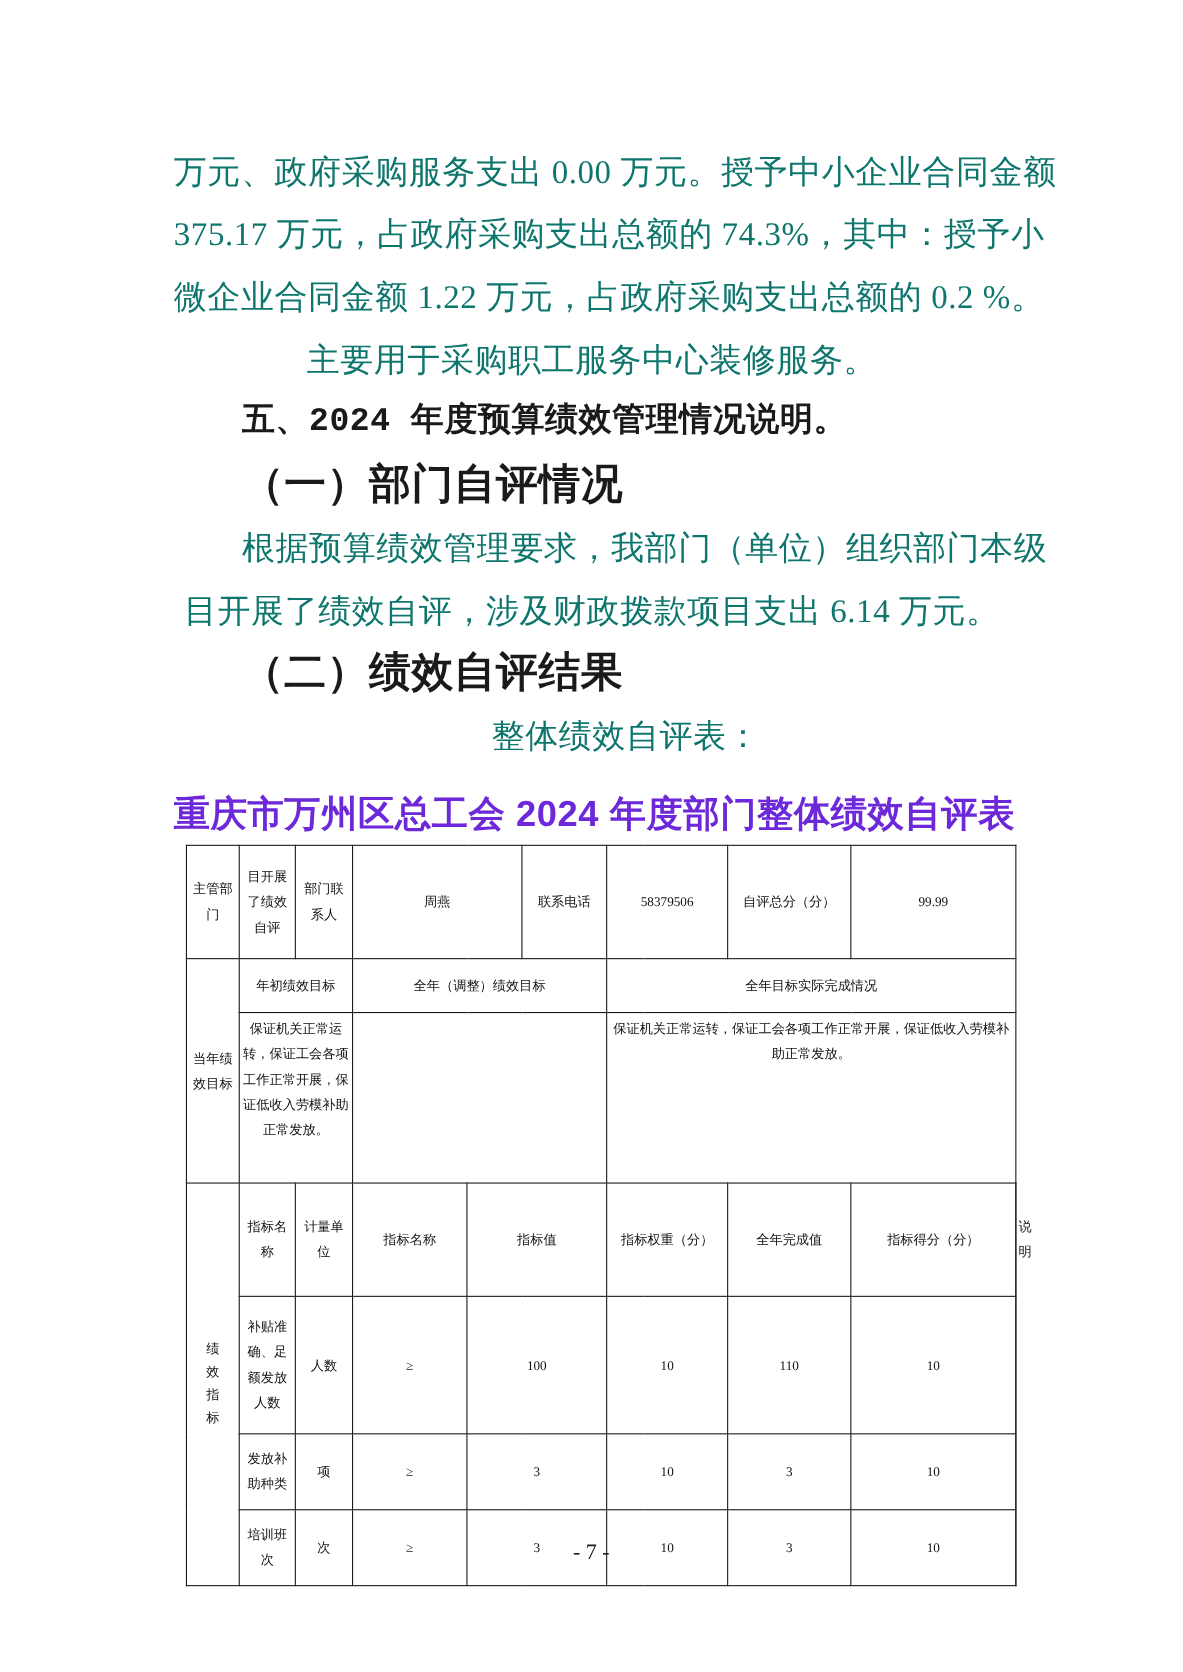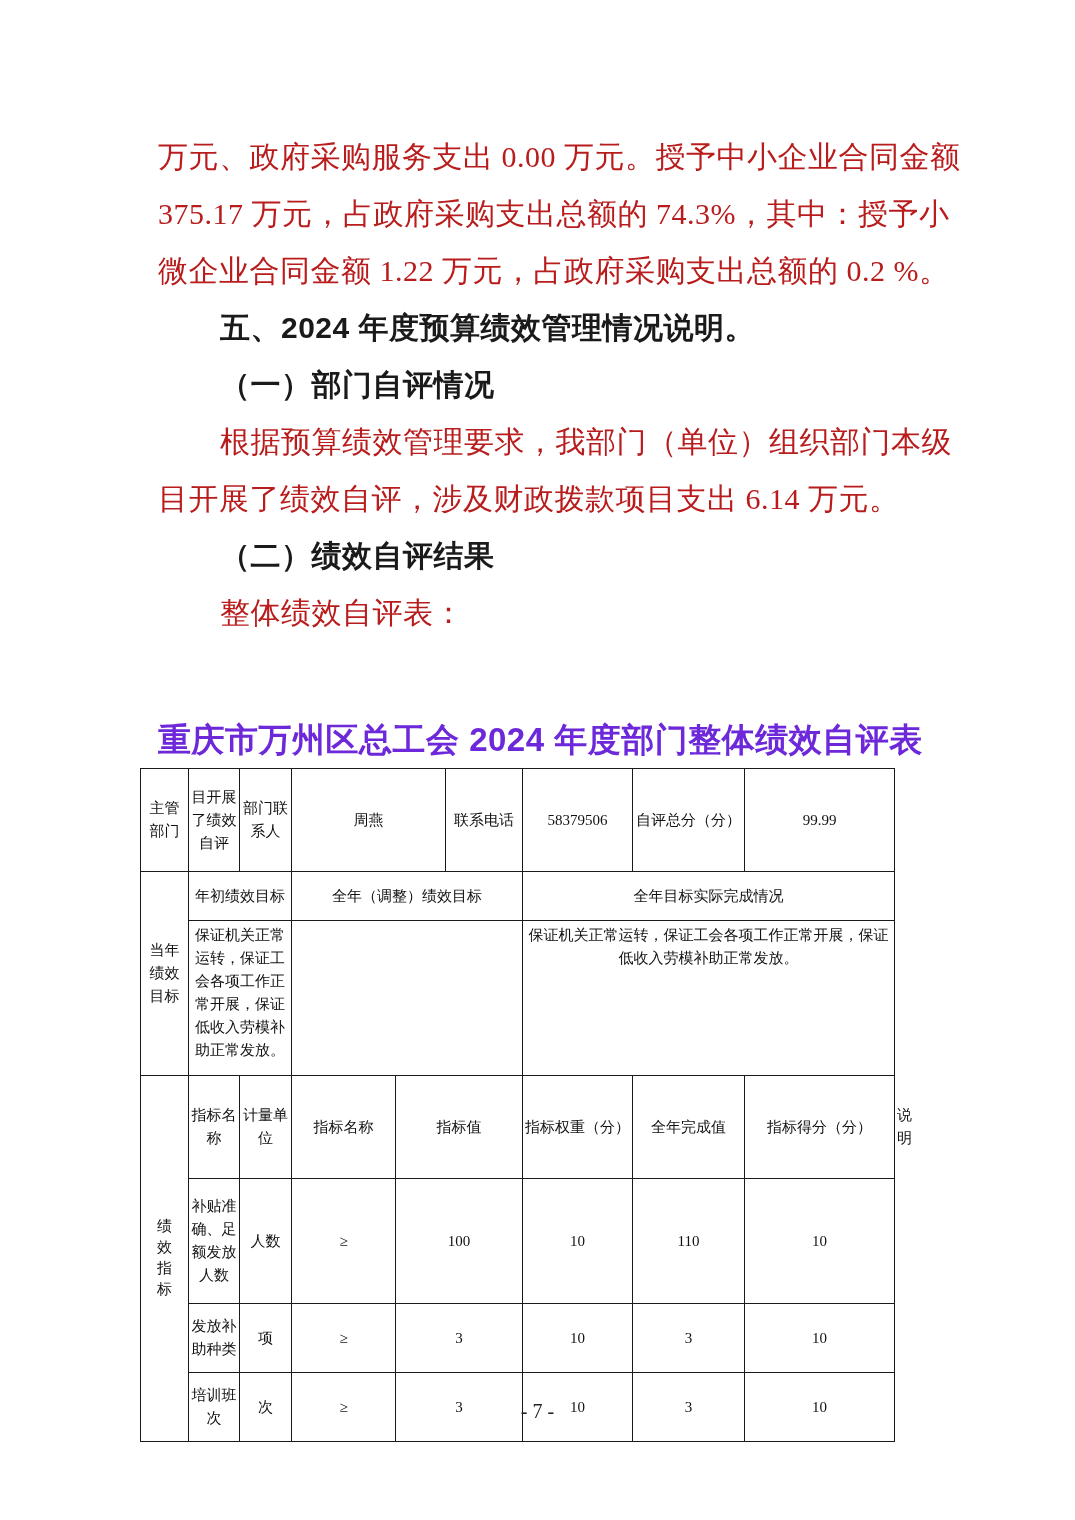--- a/index.html
+++ b/index.html
@@ -16,34 +16,35 @@
   
   .prose {
     position:absolute;
     left:158px; top:128px; width:760px;
   }
   .pline {
     font-size:30px;
     line-height:57px;
     letter-spacing:0.5px;
     white-space:nowrap;
-    color:#b91c1c;
+    color:#0f766e;
+    text-align:center;
   }
   .indent { text-indent:62px; }
   .heading-b {
     font-size:30px;
     line-height:57px;
     font-weight:bold;
     text-indent:62px;
     letter-spacing:0.5px;
     white-space:nowrap;
-    font-family:Liberation Sans, sans-serif;
+    font-family:Liberation Mono, monospace;
   }
   .heading-s {
-    font-size:30px;
+    font-size:38px;
     line-height:57px;
     font-weight:bold;
     text-indent:62px;
     letter-spacing:0.5px;
     white-space:nowrap;
     font-family:"Liberation Sans","DejaVu Sans",sans-serif;
   }
 
   
   .tbl-title {
@@ -54,25 +55,25 @@
     font-weight:bold;
     letter-spacing:0.5px;
     white-space:nowrap;
     font-family:"Liberation Sans","DejaVu Sans",sans-serif;
     color:#6d28d9;
   }
 
   
   table.perf {
     position:absolute;
-    left:140px; top:768px;
+    left:169px; top:768px;
     width:754px;
     border-collapse:collapse;
     table-layout:fixed;
-    font-size:15px;
+    font-size:12px;
     color:#111;
   }
   table.perf td {
     border:1px solid #1a1a1a;
     text-align:center;
     vertical-align:middle;
     padding:3px 2px;
     line-height:23px;
     font-family:"Liberation Serif","DejaVu Serif",serif;
   }
@@ -92,20 +93,21 @@
 </style>
 </head>
 <body>
 
 <div class="page">
 
   <div class="prose">
     <div class="pline">万元、政府采购服务支出 0.00 万元。授予中小企业合同金额</div>
     <div class="pline">375.17 万元，占政府采购支出总额的 74.3%，其中：授予小</div>
     <div class="pline">微企业合同金额 1.22 万元，占政府采购支出总额的 0.2 %。</div>
+    <div class="pline">主要用于采购职工服务中心装修服务。</div>
 
     <div class="heading-b">五、2024 年度预算绩效管理情况说明。</div>
     <div class="heading-s">（一）部门自评情况</div>
 
     <div class="pline indent">根据预算绩效管理要求，我部门（单位）组织部门本级</div>
     <div class="pline">目开展了绩效自评，涉及财政拨款项目支出 6.14 万元。</div>
 
     <div class="heading-s">（二）绩效自评结果</div>
     <div class="pline indent">整体绩效自评表：</div>
   </div>

